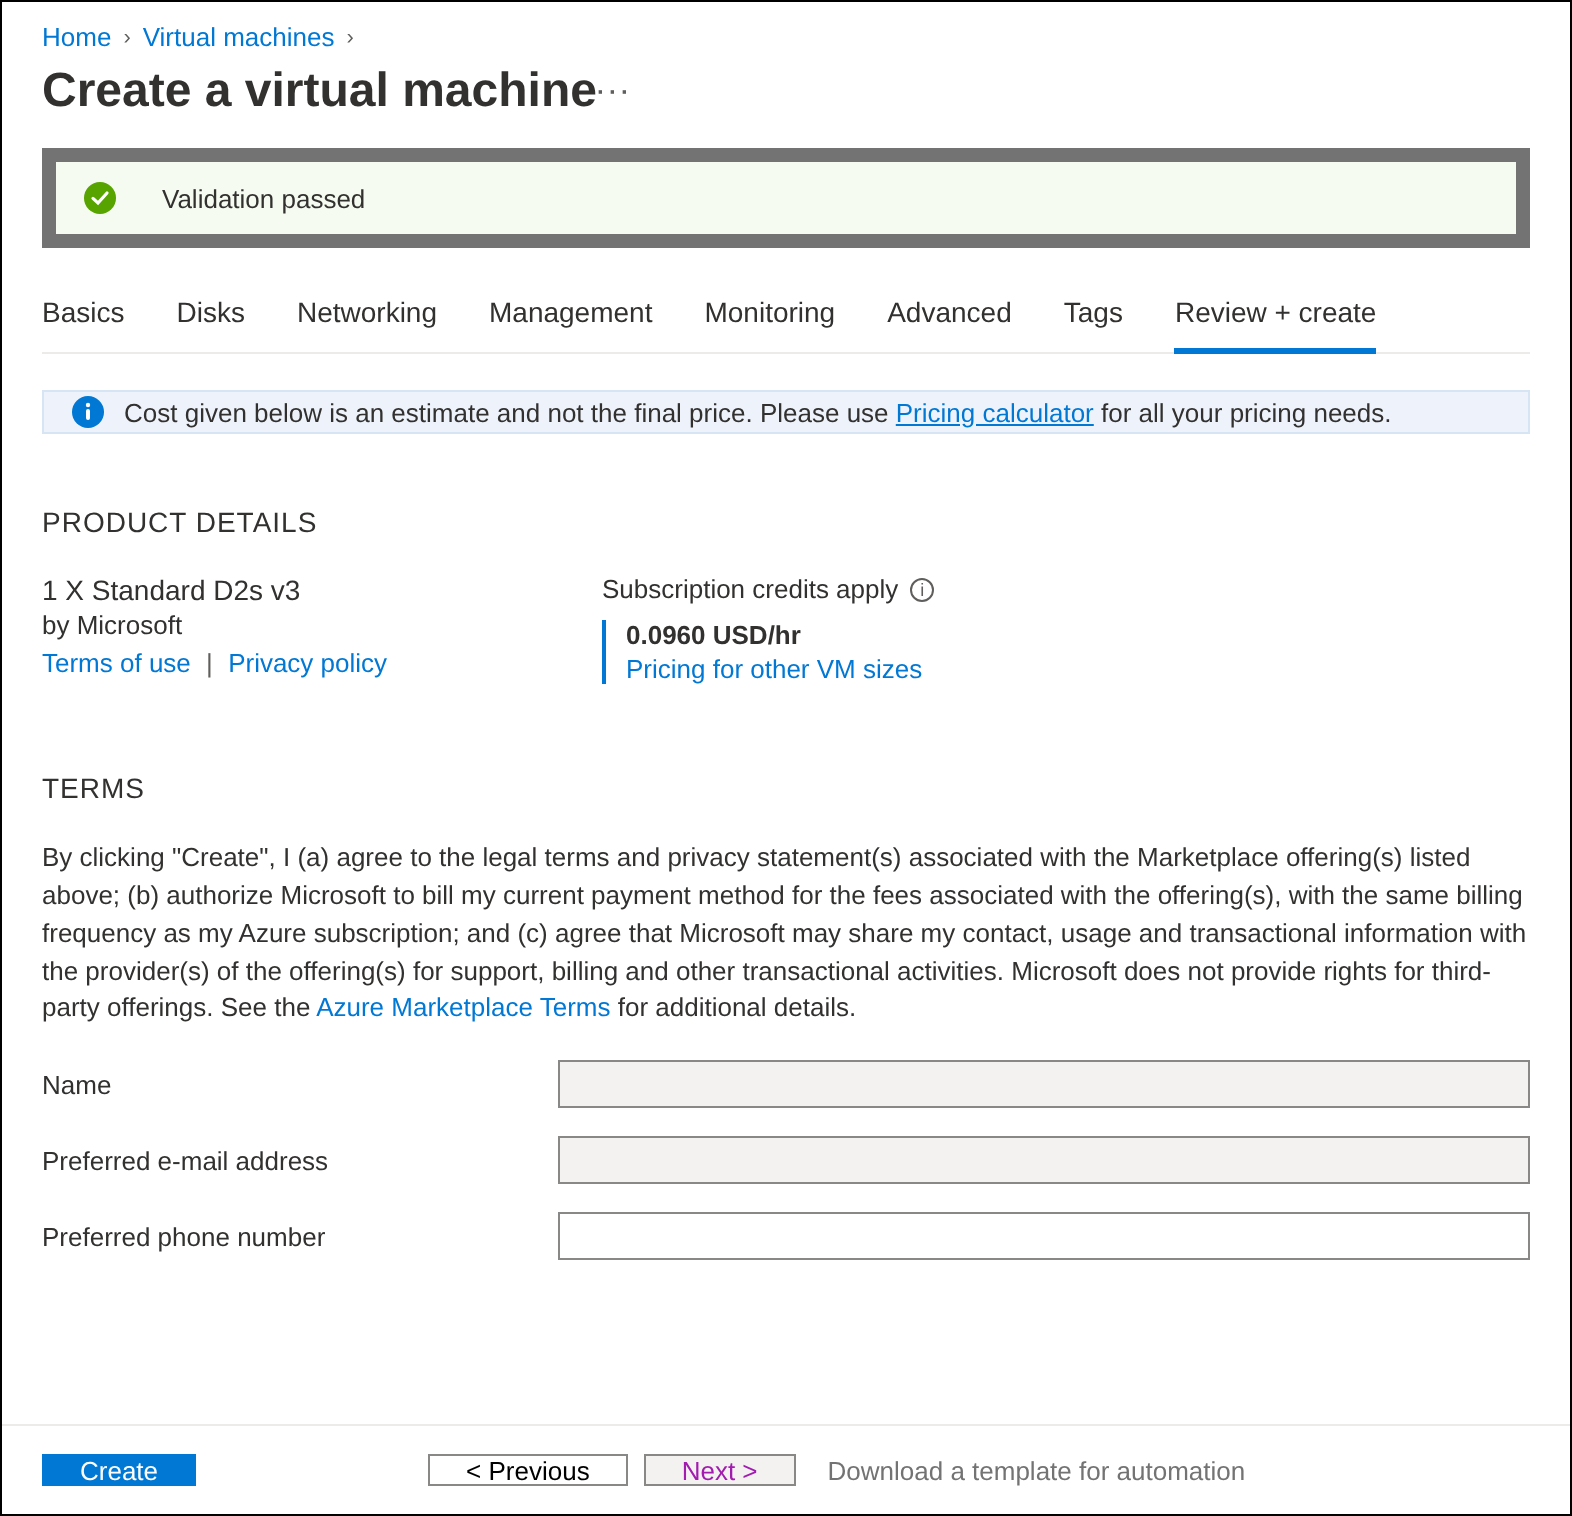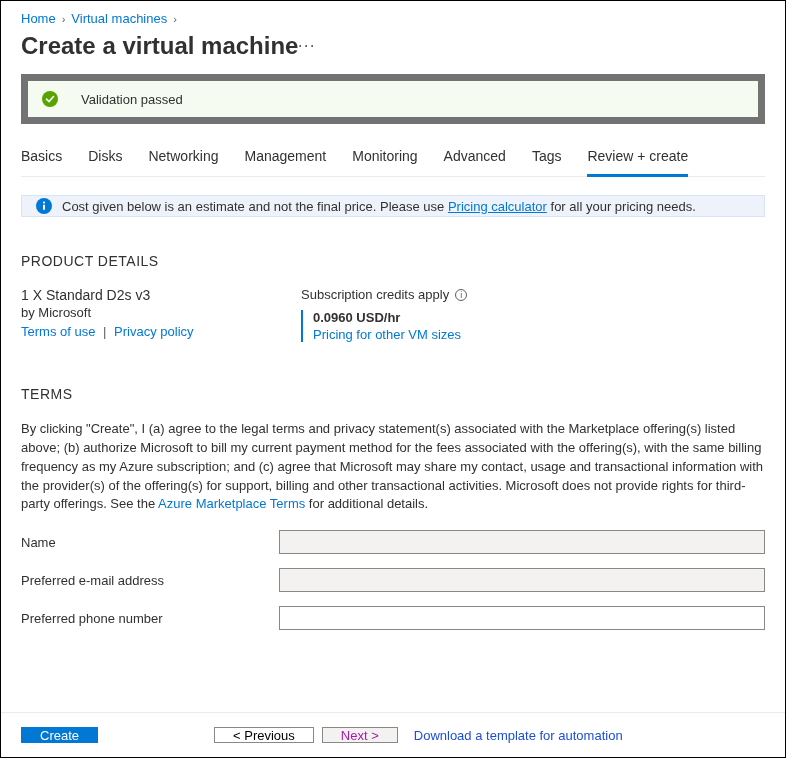--- a/index.html
+++ b/index.html
@@ -76,21 +76,21 @@
       border-top: 1px solid #edebe9;
       padding: 14px 20px;
       display: flex;
       align-items: center;
       gap: 8px;
     }
     .btn { height: 16px; padding: 0 18px; font-size: 13px; border: 1px solid #8a8886; background: #fff; cursor: pointer; }
     .btn-primary { background: #0078d4; color: #fff; border-color: #0078d4; }
     .btn-disabled { color: #a21caf; cursor: default; background: #f3f2f1; }
     .spacer { flex: 0 0 100px; }
-    .footer a { color: #1d4ed8; text-decoration: none; margin-left: 8px; }
+    .footer a { color: #737373; text-decoration: none; margin-left: 8px; }
   </style>
 </head>
 <body>
 
 <div class="content-wrap">
 
   <div class="breadcrumb">
     <a>Home</a>
     <span class="chev">›</span>
     <a>Virtual machines</a>

